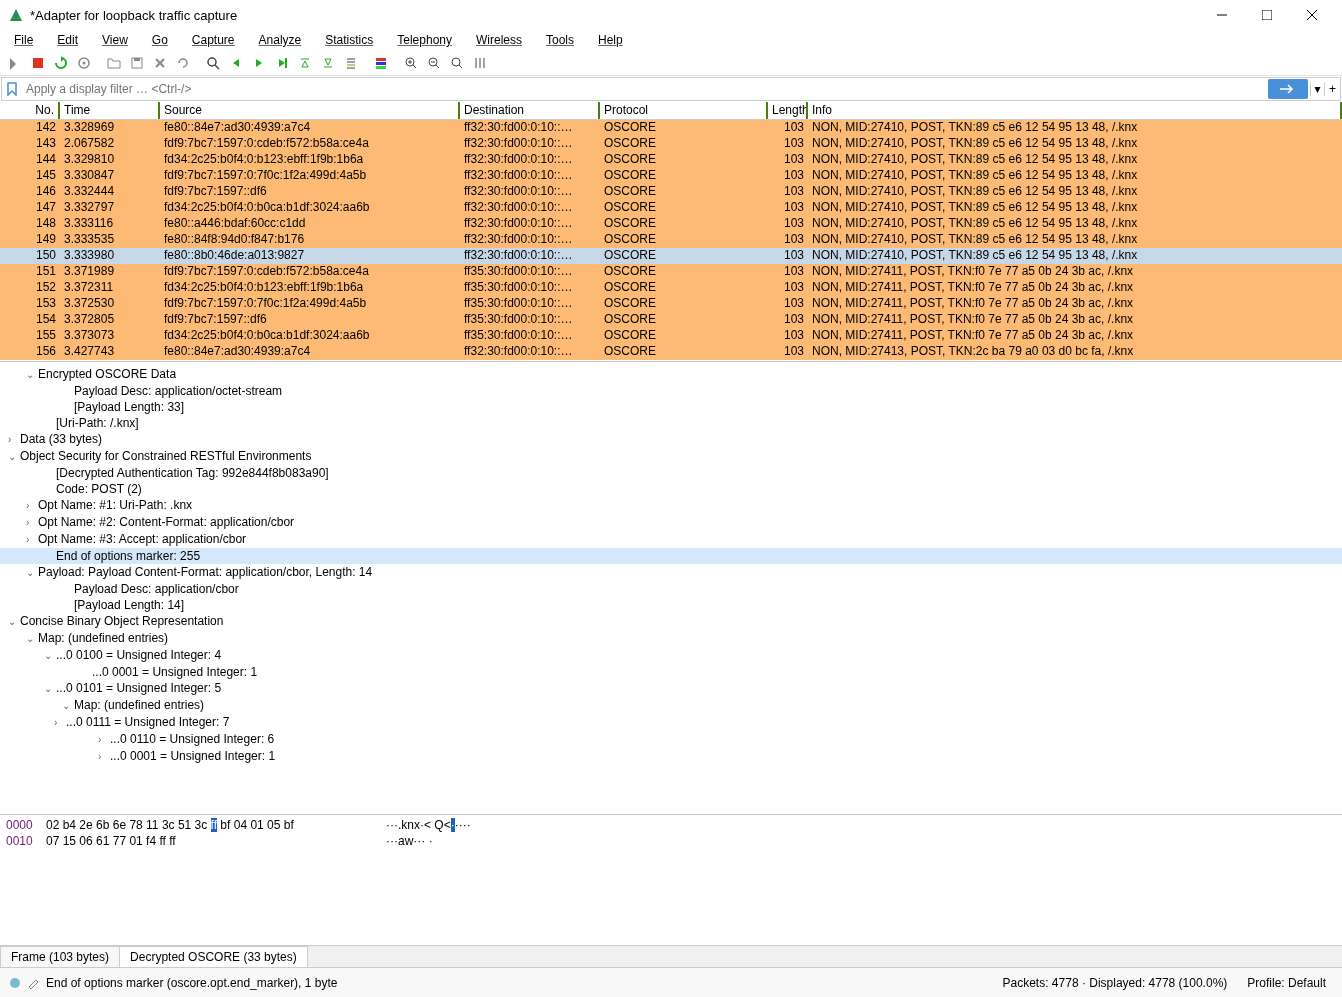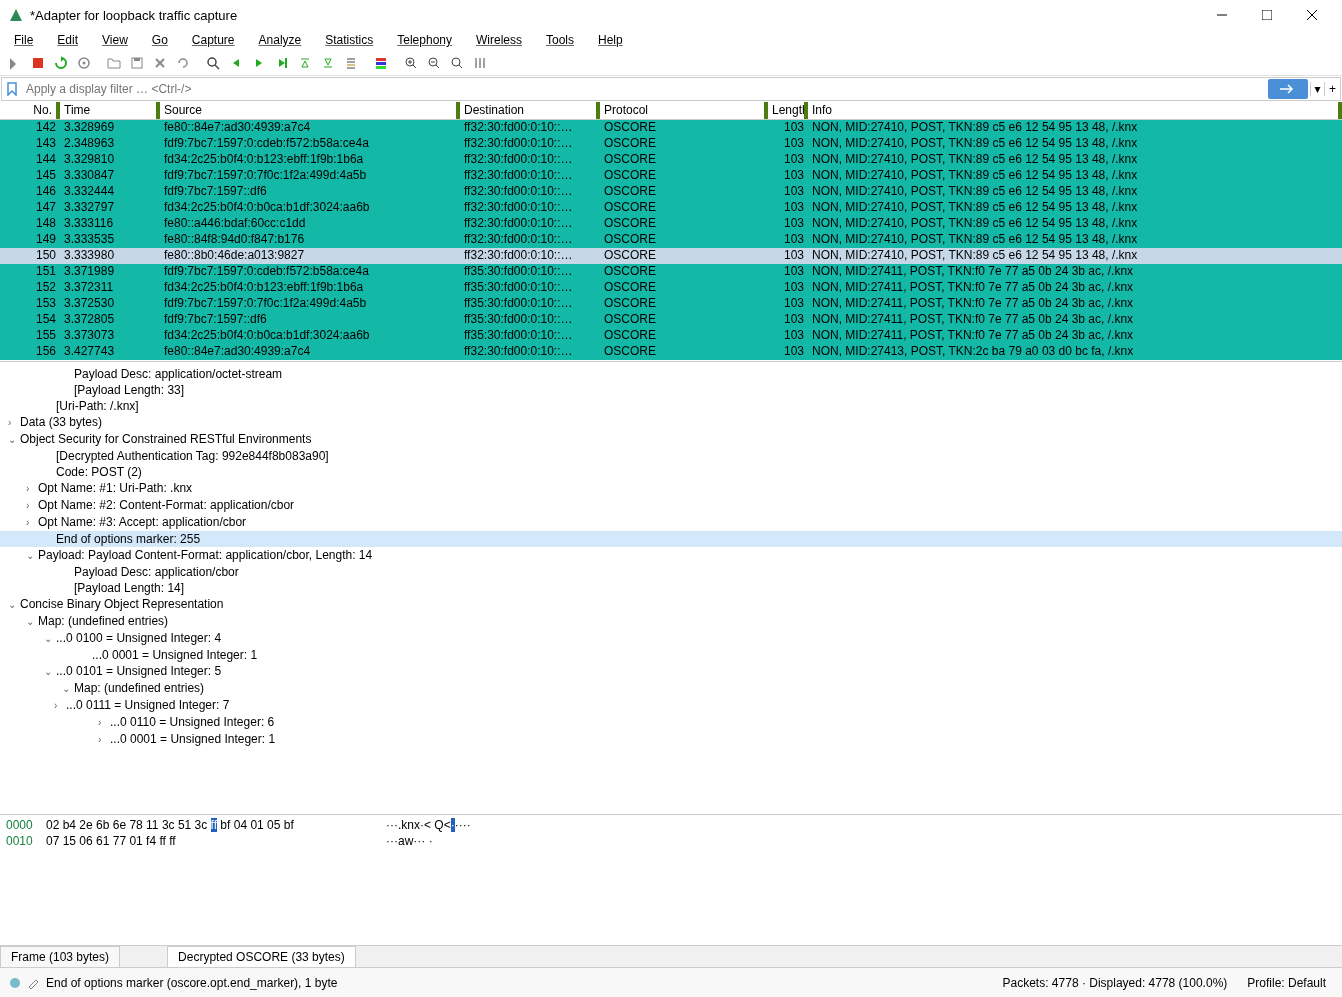--- a/index.html
+++ b/index.html
@@ -17,44 +17,44 @@
 .toolbar .sep { width: 6px; }
 .filterbar { height: 24px; display: flex; align-items: center; border: 1px solid #ccc; margin: 1px; }
 .filterbar .bookmark { width: 20px; display: flex; align-items: center; justify-content: center; color: #4a90d9; }
 .filterbar input { flex: 1; border: none; outline: none; padding: 2px 4px; font-size: 12px; color: #888; }
 .filterbar .applybtn { width: 40px; height: 20px; background: #4a90d9; border-radius: 2px; margin-right: 2px; display:flex; align-items:center; justify-content:center; color:#fff; }
 .filterbar .dropdown { width: 14px; text-align: center; border-left: 1px solid #ccc; }
 .filterbar .plus { width: 16px; text-align: center; border-left: 1px solid #ccc; }
 .pane-container { flex: 1; display: flex; flex-direction: column; overflow: hidden; }
 .packet-list { height: 260px; border-bottom: 1px solid #ccc; overflow: hidden; position: relative; }
 .plist-header { display: flex; background: #fff; border-bottom: 1px solid #ccc; height: 18px; font-size: 12px; }
-.plist-header .col { padding: 1px 4px; border-right: 4px solid #4d7c0f; overflow: hidden; white-space: nowrap; }
+.plist-header .col { padding: 1px 4px; border-right: 2px solid #4d7c0f; overflow: hidden; white-space: nowrap; }
 .plist-body { overflow-y: auto; height: 242px; }
-.plist-row { display: flex; background: #14b8a6; height: 16px; font-family: Consolas, monospace; font-size: 12px; cursor: default; }
+.plist-row { display: flex; background: #fdba74; height: 16px; font-family: Consolas, monospace; font-size: 12px; cursor: default; }
 .plist-row.selected { background: #c6d8e8; }
 .plist-row .cell { padding: 0 4px; overflow: hidden; white-space: nowrap; }
 .col-no, .cell-no { width: 60px; text-align: right; }
 .col-time, .cell-time { width: 100px; }
 .col-src, .cell-src { width: 300px; }
 .col-dst, .cell-dst { width: 140px; }
 .col-proto, .cell-proto { width: 168px; }
 .col-len, .cell-len { width: 40px; text-align: right; }
 .col-info, .cell-info { flex: 1; }
 .details-pane { flex: 1; overflow-y: auto; border-bottom: 1px solid #ccc; padding: 4px 0; font-family: Consolas, monospace; font-size: 12px; }
 .tree-item { white-space: nowrap; padding: 0 4px; cursor: default; line-height: 16px; }
 .tree-item.highlighted { background: #d4e8fc; }
 .tree-toggle { display: inline-block; width: 12px; color: #666; font-size: 10px; }
 .hex-pane { height: 130px; overflow-y: auto; font-family: Consolas, monospace; font-size: 12px; padding: 2px 6px; background:#fff; }
 .hex-row { display: flex; line-height: 16px; }
-.hex-offset { width: 40px; color: #15803d; }
+.hex-offset { width: 40px; color: #701a75; }
 .hex-bytes { width: 340px; }
 .hex-bytes .hl { background: #2060c0; color: #fff; }
 .hex-ascii { }
 .hex-ascii .hl { background: #2060c0; color: #fff; }
-.bottom-tabs { height: 22px; display: flex; border-top: 1px solid #ccc; background: #f0f0f0; gap: 48px; }
+.bottom-tabs { height: 22px; display: flex; border-top: 1px solid #ccc; background: #f0f0f0; }
 .bottom-tab { padding: 3px 10px; border: 1px solid #ccc; border-bottom: none; background: #fff; margin-right: -1px; font-size: 12px; cursor: default; }
 .bottom-tab:first-child { background: #f8f8f8; }
 .statusbar { height: 30px; display: flex; align-items: center; border-top: 1px solid #ccc; padding: 0 6px; font-size: 12px; background: #f8f8f8; }
 .statusbar .sicon { width: 18px; display: flex; align-items: center; justify-content: center; }
 .statusbar .stext { flex: 1; padding-left: 4px; }
 .statusbar .scount { padding: 0 10px; }
 .statusbar .sprofile { padding: 0 10px; }
 svg { display: block; }
 </style>
 </head>
@@ -262,21 +262,21 @@
           <div class="cell cell-no">142</div>
           <div class="cell cell-time">3.328969</div>
           <div class="cell cell-src">fe80::84e7:ad30:4939:a7c4</div>
           <div class="cell cell-dst">ff32:30:fd00:0:10::…</div>
           <div class="cell cell-proto">OSCORE</div>
           <div class="cell cell-len">103</div>
           <div class="cell cell-info">NON, MID:27410, POST, TKN:89 c5 e6 12 54 95 13 48, /.knx</div>
         </div>
         <div class="plist-row">
           <div class="cell cell-no">143</div>
-          <div class="cell cell-time">2.348963</div>
+          <div class="cell cell-time">2.067582</div>
           <div class="cell cell-src">fdf9:7bc7:1597:0:cdeb:f572:b58a:ce4a</div>
           <div class="cell cell-dst">ff32:30:fd00:0:10::…</div>
           <div class="cell cell-proto">OSCORE</div>
           <div class="cell cell-len">103</div>
           <div class="cell cell-info">NON, MID:27410, POST, TKN:89 c5 e6 12 54 95 13 48, /.knx</div>
         </div>
         <div class="plist-row">
           <div class="cell cell-no">144</div>
           <div class="cell cell-time">3.329810</div>
           <div class="cell cell-src">fd34:2c25:b0f4:0:b123:ebff:1f9b:1b6a</div>
@@ -390,20 +390,21 @@
           <div class="cell cell-src">fe80::84e7:ad30:4939:a7c4</div>
           <div class="cell cell-dst">ff32:30:fd00:0:10::…</div>
           <div class="cell cell-proto">OSCORE</div>
           <div class="cell cell-len">103</div>
           <div class="cell cell-info">NON, MID:27413, POST, TKN:2c ba 79 a0 03 d0 bc fa, /.knx</div>
         </div>
       </div>
 </div>
 
 <div class="details-pane" id="details-pane">
+      <div class="tree-item" style="padding-left: 26px;"><span class="tree-toggle">⌄</span>Encrypted OSCORE Data</div>
       <div class="tree-item" style="padding-left: 62px;"><span class="tree-toggle"></span>Payload Desc: application/octet-stream</div>
       <div class="tree-item" style="padding-left: 62px;"><span class="tree-toggle"></span>[Payload Length: 33]</div>
       <div class="tree-item" style="padding-left: 44px;"><span class="tree-toggle"></span>[Uri-Path: /.knx]</div>
       <div class="tree-item" style="padding-left: 8px;"><span class="tree-toggle">›</span>Data (33 bytes)</div>
       <div class="tree-item" style="padding-left: 8px;"><span class="tree-toggle">⌄</span>Object Security for Constrained RESTful Environments</div>
       <div class="tree-item" style="padding-left: 44px;"><span class="tree-toggle"></span>[Decrypted Authentication Tag: 992e844f8b083a90]</div>
       <div class="tree-item" style="padding-left: 44px;"><span class="tree-toggle"></span>Code: POST (2)</div>
       <div class="tree-item" style="padding-left: 26px;"><span class="tree-toggle">›</span>Opt Name: #1: Uri-Path: .knx</div>
       <div class="tree-item" style="padding-left: 26px;"><span class="tree-toggle">›</span>Opt Name: #2: Content-Format: application/cbor</div>
       <div class="tree-item" style="padding-left: 26px;"><span class="tree-toggle">›</span>Opt Name: #3: Accept: application/cbor</div>

